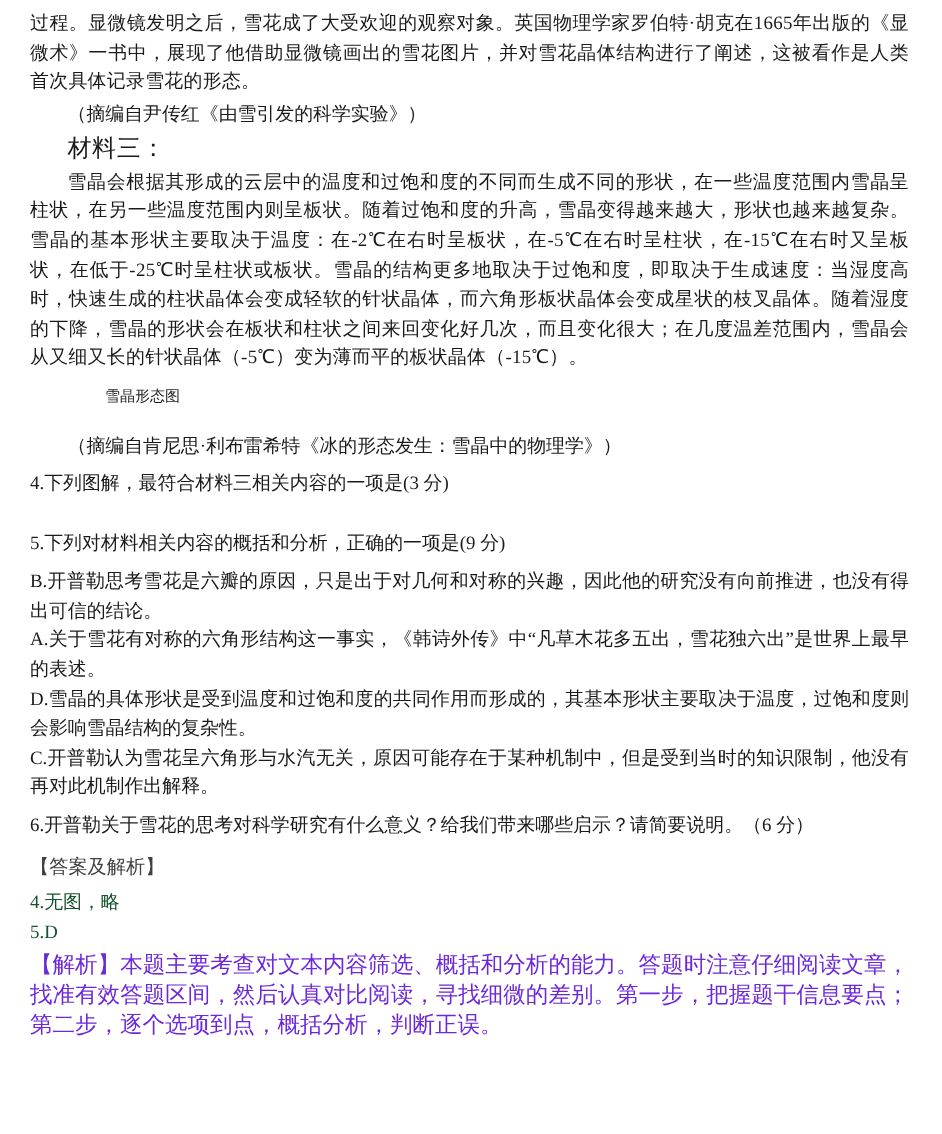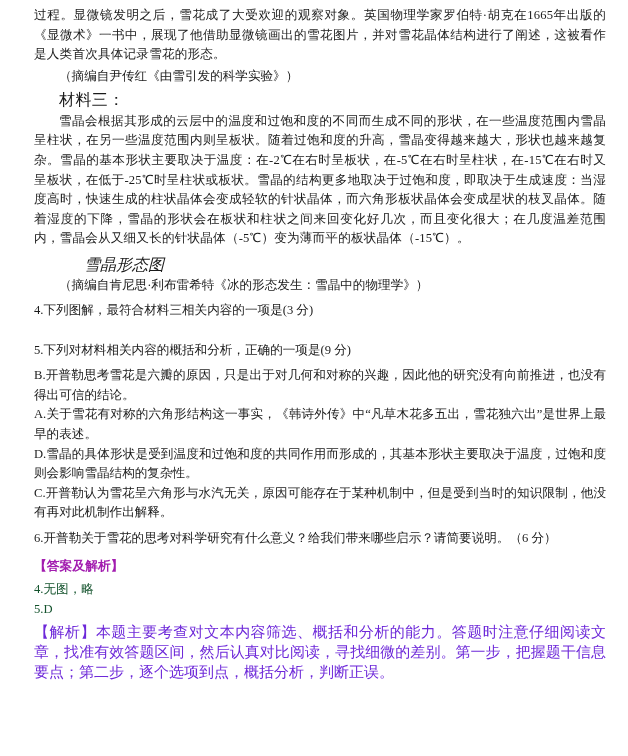--- a/index.html
+++ b/index.html
@@ -11,21 +11,21 @@
     width: 628px;
     height: 756px;
     font-family: "Liberation Serif", serif;
     color: #1a1a1a;
     overflow: hidden;
   }
   .page {
     width: 628px;
     height: 756px;
     box-sizing: border-box;
-    padding: 6px 22px 0 34px;
+    padding: 6px 22px 0 20px;
     position: relative;
   }
   .para {
     font-size: 12.6px;
     line-height: 19.6px;
     text-align: justify;
     text-justify: inter-ideograph;
     margin: 0 0 1px 0;
     letter-spacing: 0.2px;
   }
@@ -34,25 +34,24 @@
   }
   .heading {
     font-size: 16px;
     font-weight: normal;
     line-height: 20px;
     margin: 4px 0 2px 0;
     text-indent: 25px;
     letter-spacing: 0.4px;
   }
   .center-label {
-    font-size: 16px;
+    font-size: 10px;
     line-height: 20px;
     text-indent: 50px;
-    margin: 6px 0 0 0;
-    font-style: italic;
+    margin: 6px 0 12px 0;
   }
   .source {
     font-size: 12.6px;
     line-height: 20px;
     text-indent: 25px;
     margin: 0 0 2px 0;
   }
   .q {
     font-size: 12.6px;
     line-height: 19.6px;
@@ -66,22 +65,22 @@
     text-align: justify;
     text-justify: inter-ideograph;
   }
   .gap {
     height: 14px;
   }
   .gap-sm {
     height: 6px;
   }
   .answer-head {
-    color: #a21caf;
-    font-weight: bold;
+    color: #404040;
+    font-weight: normal;
     font-size: 12.8px;
     line-height: 21px;
     margin: 8px 0 2px 0;
   }
   .answer-line {
     color: #14532d;
     font-size: 12.6px;
     line-height: 20px;
     margin: 0;
   }

